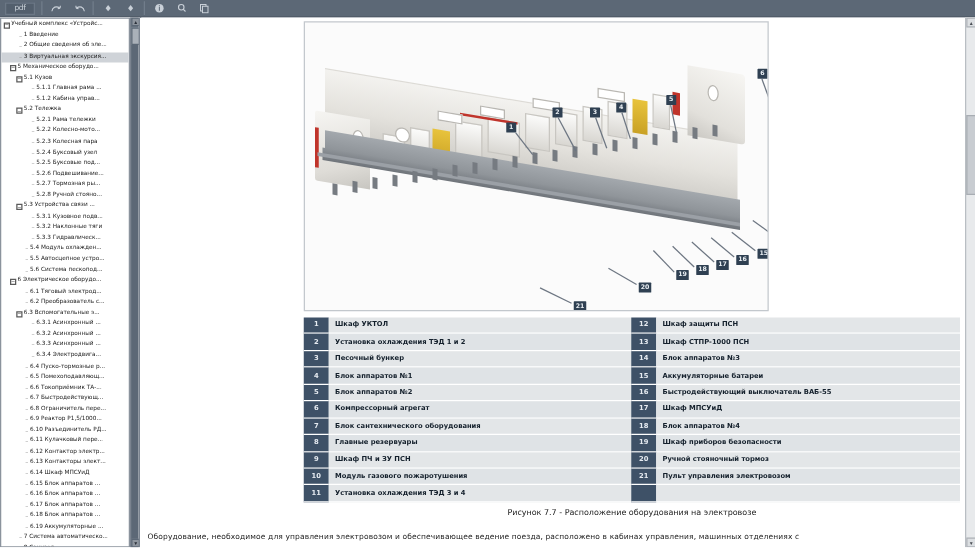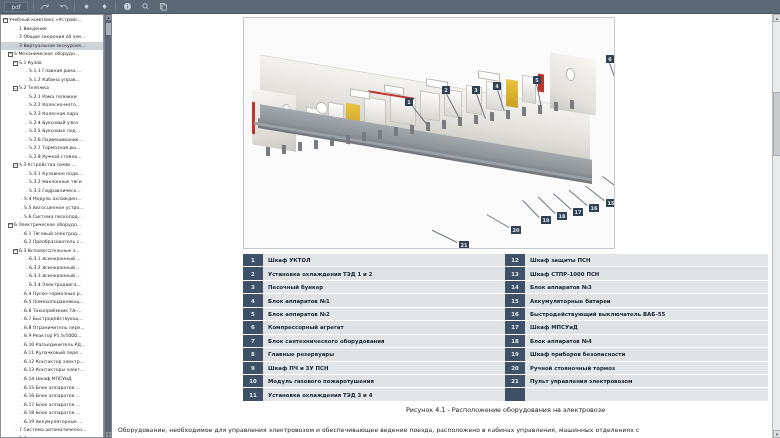--- a/index.html
+++ b/index.html
@@ -720,21 +720,21 @@
             <div class="lnum">21</div>
             <div class="ltxt">Пульт управления электровозом</div>
           </div>
           <div class="lrow empty">
             <div class="lnum"></div>
             <div class="ltxt"></div>
           </div>
         </div>
     </div>
 
-    <div class="fig-caption">Рисунок 4.1 - Расположение оборудования на электровозе</div>
+    <div class="fig-caption">Рисунок 7.7 - Расположение оборудования на электровозе</div>
 
     <div class="body-text">Оборудование, необходимое для управления электровозом и обеспечивающее ведение поезда, расположено в кабинах управления, машинных отделениях с</div>
 
     <div class="doc-scroll">
       <div class="arr top">▲</div>
       <div class="thumb"></div>
       <div class="arr bot">▼</div>
     </div>
   </div>
 </div>

